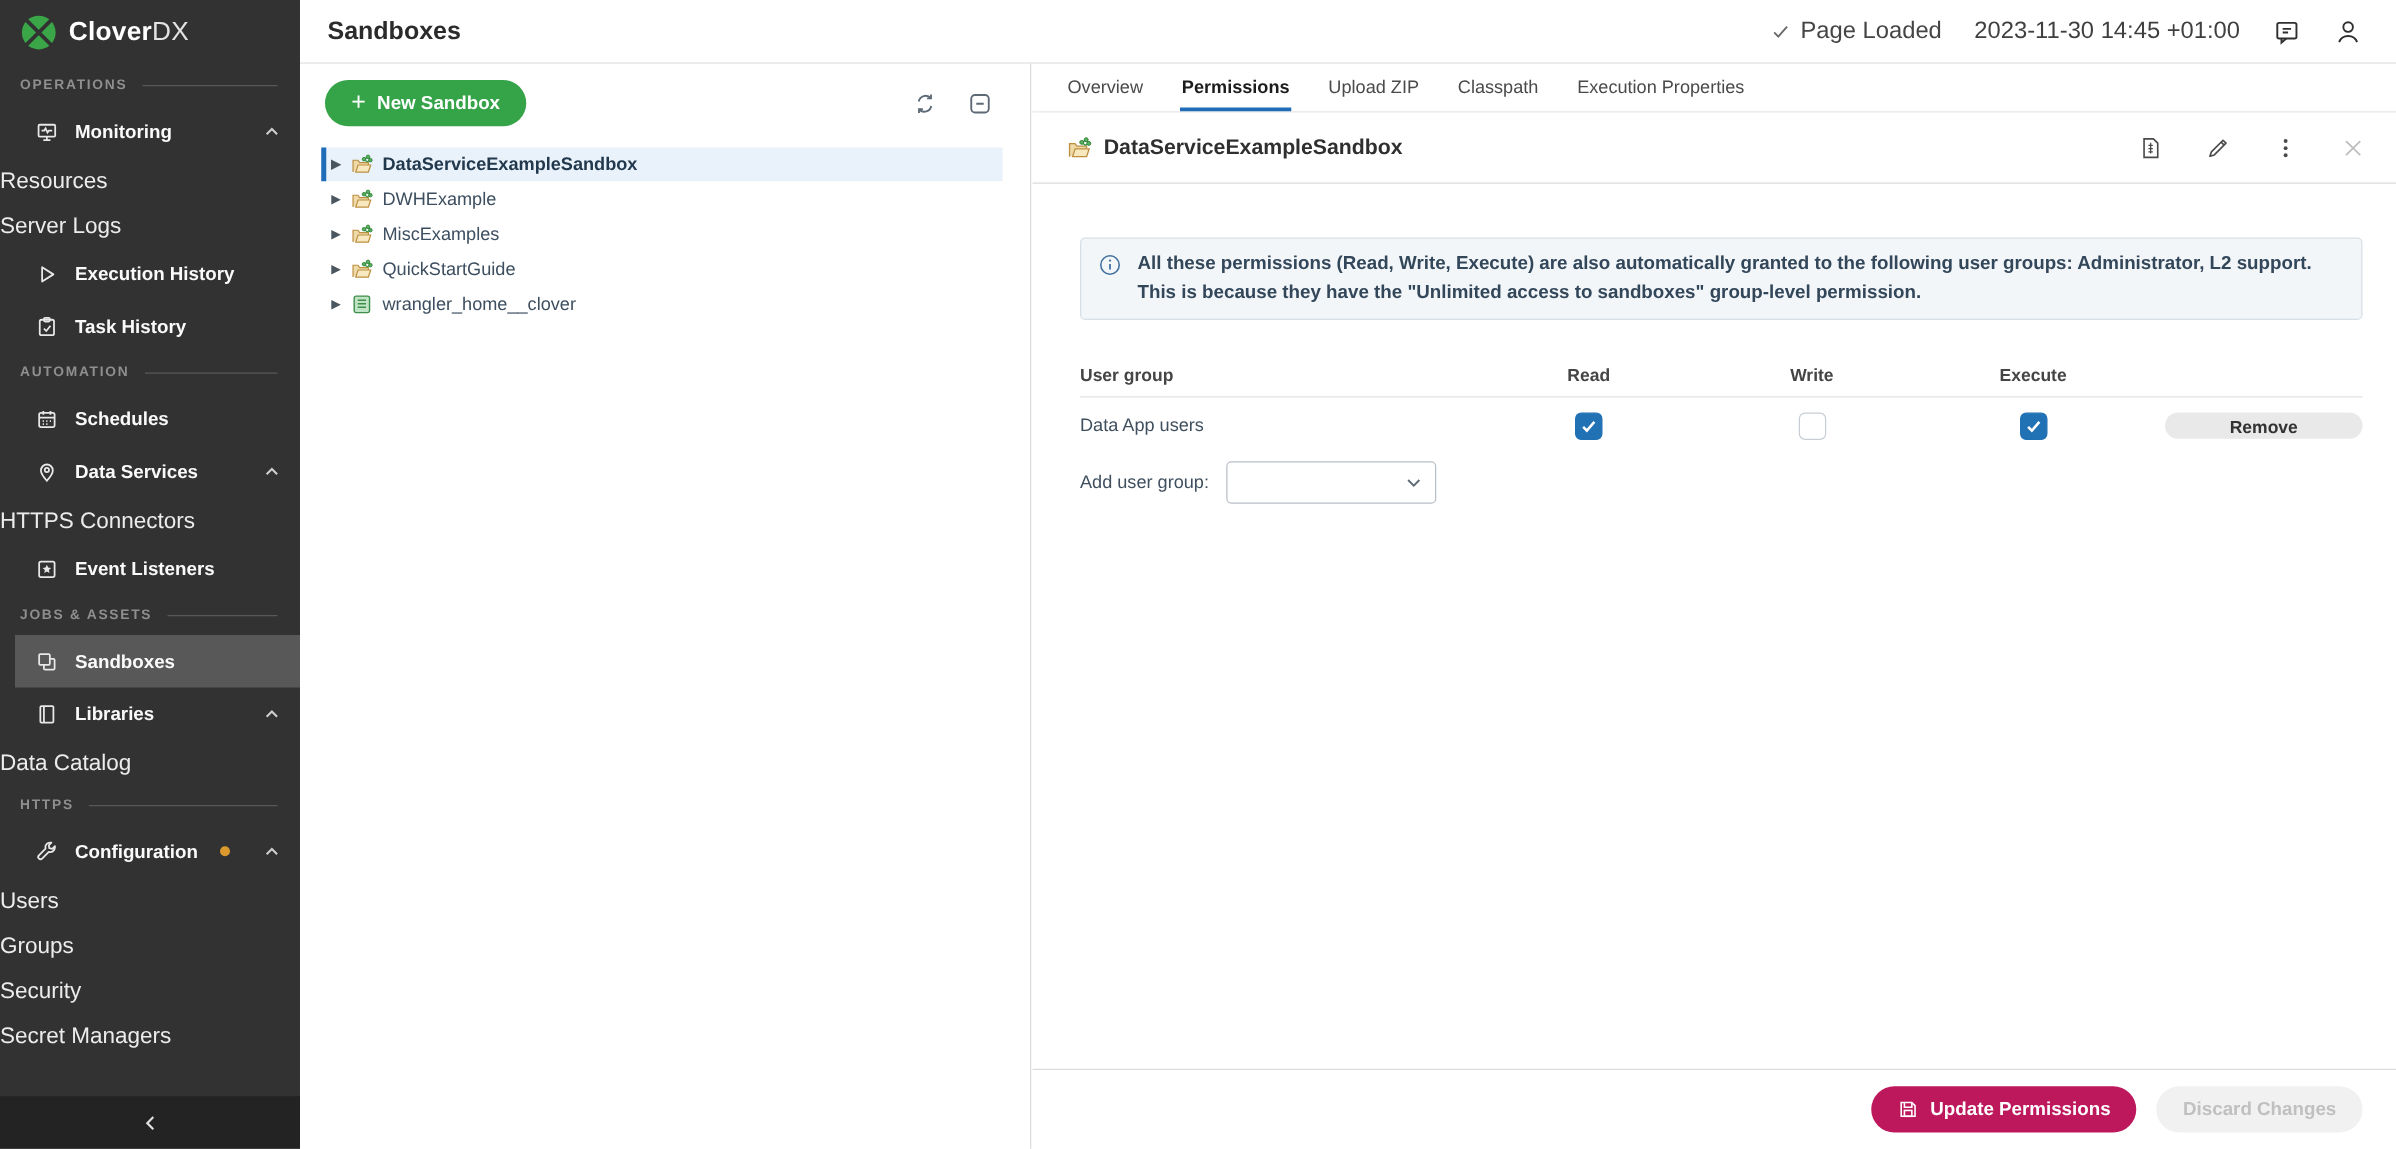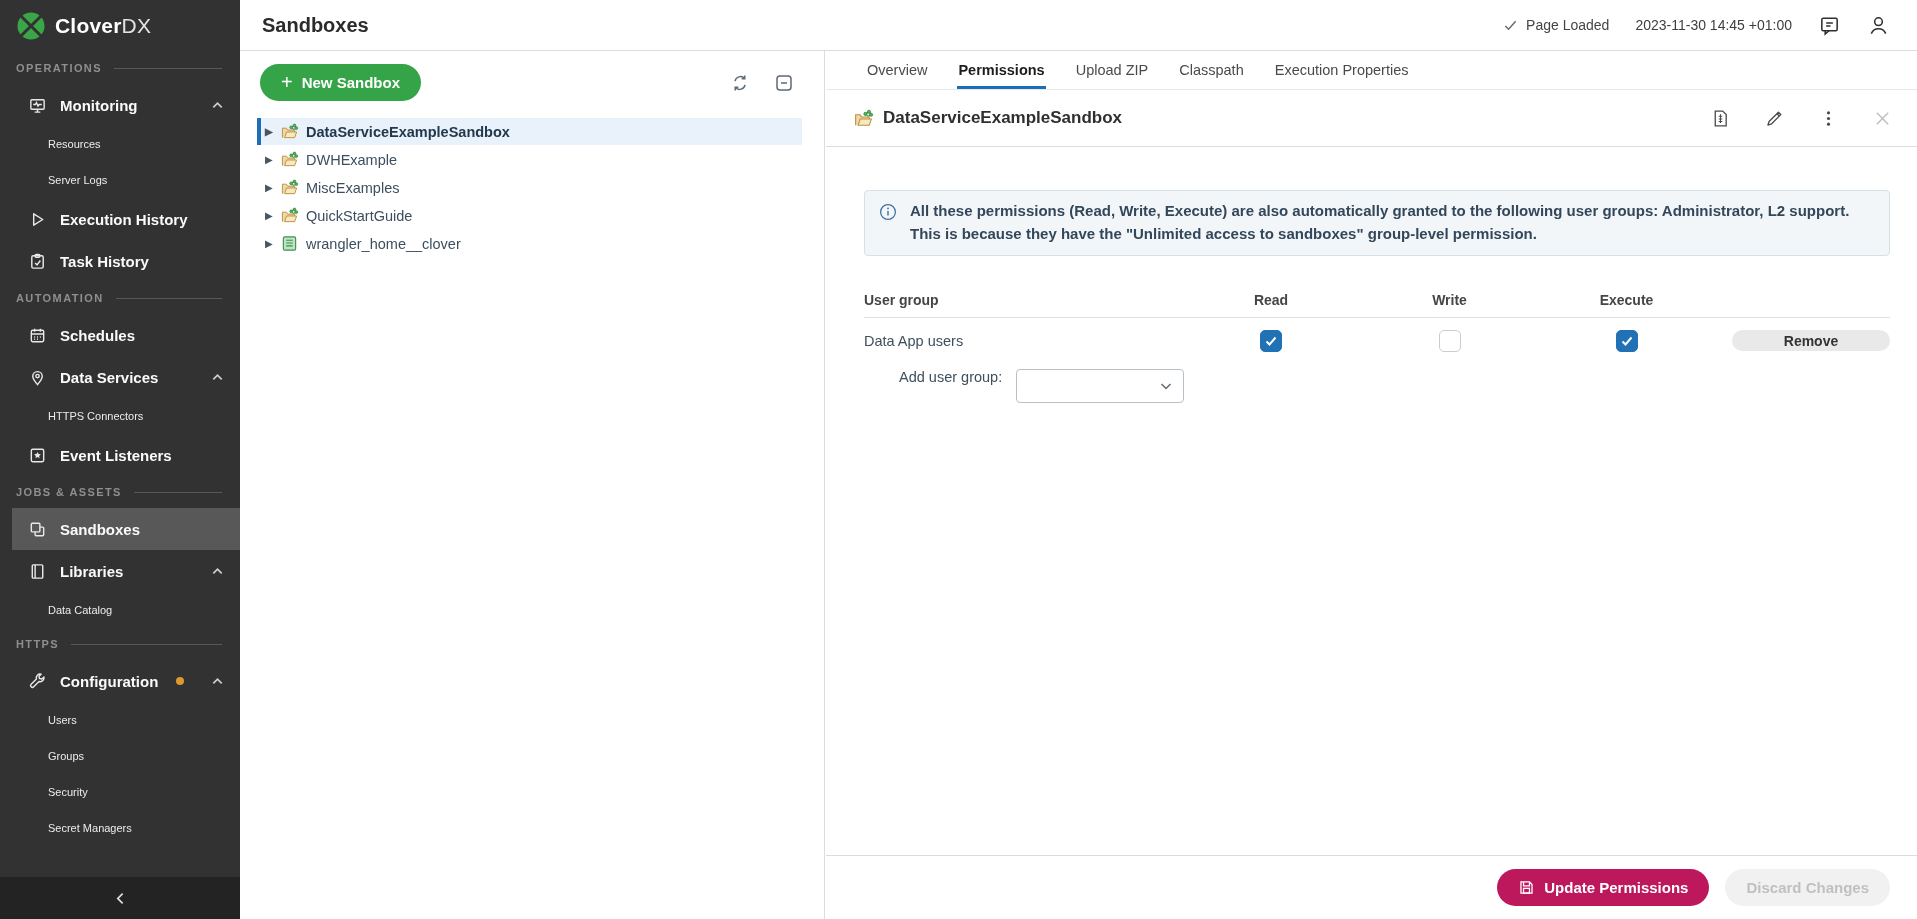--- a/index.html
+++ b/index.html
@@ -13,50 +13,50 @@
   
   .sidebar { position:absolute; left:0; top:0; width:240px; height:919px; background:#323232; color:#fff; overflow:hidden; }
   .logo-row { height:52px; display:flex; align-items:center; padding-left:16px; gap:9px; }
   .logo-text { font-size:21px; letter-spacing:.2px; }
   .logo-text b { font-weight:700; color:#fff;margin-top:27px; }
   .logo-text span { font-weight:300; color:#e3e3e3; }
   .side-section { height:32px; display:flex; align-items:center; padding:0 18px 0 16px; color:#8f8f8f; font-size:11px; font-weight:600; letter-spacing:1.4px; }
   .side-section::after { content:""; flex:1; border-top:1px solid #585858; margin-left:12px; }
   .side-item { height:42px; display:flex; align-items:center; padding:0 16px; gap:13px; font-size:15px; font-weight:700; color:#fafafa; cursor:pointer;margin-left:12px; }
   .side-item .ico { width:19px; height:19px; color:#e8e8e8; flex:none; }
-  .side-sub { height:36px; display:flex; align-items:center; padding-left:48px; font-size:11px; font-weight:400; color:#ececec; cursor:pointer; }
+  .side-sub { height:36px; display:flex; align-items:center; font-size:18px; font-weight:400; color:#ececec; cursor:pointer; }
   .side-item .chev { margin-left:auto; color:#cfcfcf; }
   .side-item.active { background:#585858; }
   .dot { width:8px; height:8px; border-radius:50%; background:#dc9a2e; margin-left:auto; }
   .dot + .chev { margin-left:14px; }
   .side-footer { position:absolute; left:0; right:0; bottom:0; height:42px; background:#232323; display:flex; align-items:center; justify-content:center; color:#e0e0e0; cursor:pointer; }
 
   
   .topbar { position:absolute; left:240px; right:0; top:0; height:51px; background:#fff; border-bottom:1px solid #dcdcdc; display:flex; align-items:center; padding:0 27px 0 22px; }
   .page-title { font-size:20px; font-weight:700; color:#2b2b2b; }
-  .topbar-right { margin-left:auto; display:flex; align-items:center; gap:26px; color:#3f3f3f; font-size:14px; }
+  .topbar-right { margin-left:auto; display:flex; align-items:center; gap:26px; color:#3f3f3f; font-size:19px; }
   .status-chip { display:flex; align-items:center; gap:8px; color:#454545; }
   .top-ico { width:23px; height:23px; color:#2f2f2f; cursor:pointer; }
 
   
   .tree-panel { position:absolute; left:240px; top:51px; width:585px; bottom:0; background:#fff; border-right:1px solid #dcdcdc; }
   .tree-toolbar { display:flex; align-items:center; padding:13px 30px 0 20px; }
   .btn-new { display:flex; align-items:center; gap:9px; height:37px; padding:0 21px; border:none; border-radius:19px; background:#35a348; color:#fff; font-family:inherit; font-size:15px; font-weight:700; cursor:pointer; }
   .btn-new .plus { font-size:20px; font-weight:300; line-height:1; margin-top:-2px; }
   .tree-tools { margin-left:auto; display:flex; align-items:center; gap:24px; color:#5d6a75; }
   .tool-ico { width:20px; height:20px; cursor:pointer; }
   .tree-list { margin-top:17px; }
   .tree-row { height:27px; margin:0 22px 1px 17px; display:flex; align-items:center; padding-left:4px; font-size:14.5px; color:#3c4e5f; border-left:4px solid transparent; cursor:pointer; }
   .tree-row.selected { background:#e9f2fb; border-left-color:#1f6cb9; font-weight:700; color:#22384d; }
   .caret { width:15px; color:#49555f; font-size:10px; line-height:1; flex:none; }
   .tree-ico { width:19px; height:17px; margin-right:7px; flex:none; }
 
   
   .detail { position:absolute; left:826px; top:51px; right:0; bottom:0; background:#fff; }
-  .tabs { display:flex; gap:29px; padding-left:40px; border-bottom:1px solid #e7e7e7; }
+  .tabs { display:flex; gap:29px; padding-left:27px; border-bottom:1px solid #e7e7e7; }
   .tab { padding:11px 1px 8px; font-size:14.5px; color:#4a4a4a; border-bottom:3px solid transparent; cursor:pointer; }
   .tab.active { font-weight:700; color:#1c1c1c; border-bottom-color:#1f6cb9; }
   .detail-head { height:57px; display:flex; align-items:center; padding:0 24px 0 27px; border-bottom:1px solid #dcdcdc; }
   .detail-title { font-size:17px; font-weight:700; color:#2f2f2f; margin-left:9px; }
   .head-icons { margin-left:auto; display:flex; align-items:center; gap:33px; }
   .head-ico { width:21px; height:21px; color:#4a4a4a; cursor:pointer; }
   .head-ico.close { color:#bdbdbd; }
 
   .panel-content { padding:43px 27px 0 38px; }
   .info-banner { display:flex; gap:13px; background:#f3f6f8; border:1px solid #d8e0e7; border-radius:4px; padding:9px 20px 10px 14px; }
@@ -66,21 +66,21 @@
   .perm-table { margin-top:26px; }
   .t-row { display:grid; grid-template-columns:317px 180px 177px 177px 1fr; align-items:center; }
   .t-head { height:36px; border-bottom:1px solid #e2e2e2; font-size:14px; font-weight:700; color:#454545; }
   .t-body { height:45px; font-size:14.5px; color:#3f4f5e; }
   .cell-c { justify-self:center; text-align:right; }
   .checkbox { width:22px; height:22px; border:1px solid #c7cdd3; border-radius:5px; background:#fff; display:flex; align-items:center; justify-content:center; cursor:pointer; }
   .checkbox svg { display:none; width:14px; height:14px; color:#fff; }
   .checkbox.checked { background:#2171b5; border-color:#2171b5; }
   .checkbox.checked svg { display:block; }
   .btn-remove { justify-self:end; width:158px; height:21px; border:none; border-radius:17px; background:#e9e9e9; color:#333; font-family:inherit; font-size:14px; font-weight:700; cursor:pointer; }
-  .add-row { margin-top:6px; display:flex; align-items:flex-start;margin-left:35px; }
+  .add-row { margin-top:6px; display:flex; align-items:center; }
   .add-label { font-size:14.5px; color:#3f4f5e; }
   .select { margin-left:14px; width:168px; height:34px; border:1px solid #b9bfc6; border-radius:4px; background:#fff; display:flex; align-items:center; justify-content:flex-end; padding-right:10px; color:#5d6a75; cursor:pointer; }
   .select svg { width:14px; height:14px; }
 
   .detail-footer { position:absolute; left:0; right:0; bottom:0; height:64px; border-top:1px solid #dcdcdc; background:#fff; display:flex; align-items:center; justify-content:flex-end; gap:16px; padding-right:27px; }
   .btn-update { display:flex; align-items:center; gap:9px; height:37px; padding:0 21px; border:none; border-radius:19px; background:#be185d; color:#fff; font-family:inherit; font-size:15px; font-weight:700; cursor:default; }
   .btn-update svg { width:17px; height:17px; }
   .btn-discard { height:37px; padding:0 21px; border:none; border-radius:19px; background:#f1f1f1; color:#c0c0c0; font-family:inherit; font-size:15px; font-weight:700; cursor:default; }
 </style>
 </head>

